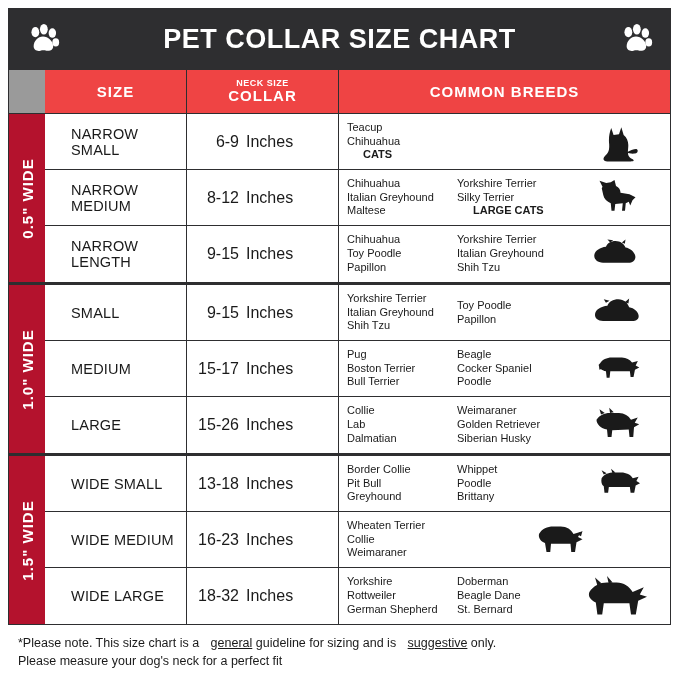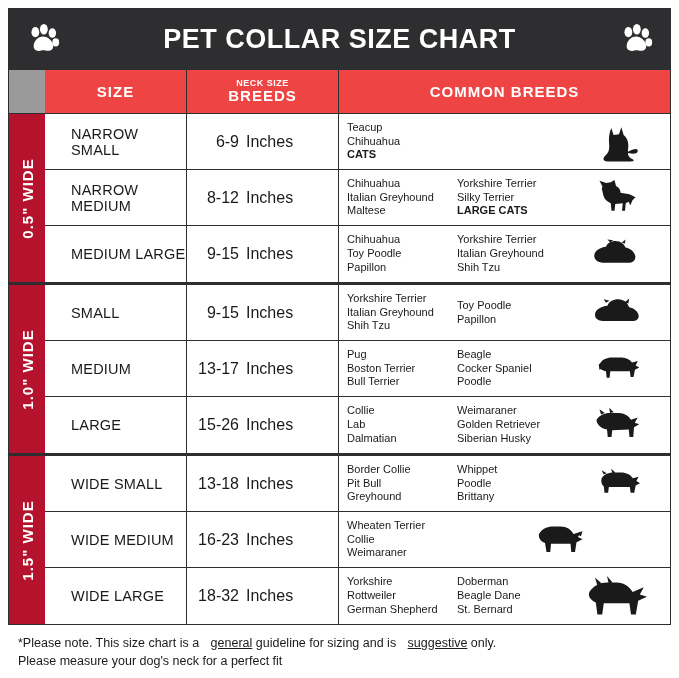--- a/index.html
+++ b/index.html
@@ -137,21 +137,21 @@
     min-width:0;
   }
   .bcol{
     flex:0 0 110px;
     padding-left:8px;
     box-sizing:border-box;
     font-size:11px;
     line-height:1.25;
   }
   .bcol.wide{flex:0 0 118px;}
-  .bcol b{font-weight:bold;}
+  .bcol b{font-weight:bold;margin-left:16px;}
   .silho{
     flex:1 1 auto;
     display:flex;align-items:center;justify-content:center;
     min-width:0;
     height:100%;
   }
   .silho svg{display:block;}
   
   .footer{
     padding:9px 10px 0 10px;
@@ -202,21 +202,21 @@
         <span>1.5" WIDE</span>
       </div>
     </div>
 
     <div class="maincol">
 
       <div class="head-row">
         <div class="h-size">SIZE</div>
         <div class="h-len">
           <span class="small">NECK SIZE</span>
-          <span class="big">BREEDS</span>
+          <span class="big">COLLAR</span>
         </div>
         <div class="h-breeds">COMMON BREEDS</div>
       </div>
 
       <div class="group">
 
         <div class="row">
           <div class="c-size">NARROW SMALL</div>
           <div class="c-len">
             <span class="num">6-9</span>
@@ -257,21 +257,21 @@
             </div>
             <div class="silho">
               <svg viewBox="0 0 80 50" width="60" height="40" aria-hidden="true">
                 <path d="M18 10l-4-8 9 3 6-1 5-3 2 8c4 2 6 5 6 9l12 2 8 4-4 4-3 7-2-5-4 2-1 10h-4l1-10-10 1-1 9h-4l-1-10c-5-2-9-6-10-11l-2-9z" fill="#1a1a1a"></path>
               </svg>
             </div>
           </div>
         </div>
 
         <div class="row">
-          <div class="c-size">MEDIUM LARGE</div>
+          <div class="c-size">NARROW LENGTH</div>
           <div class="c-len">
             <span class="num">9-15</span>
             <span class="unit">Inches</span>
           </div>
           <div class="c-breeds">
             <div class="bcol">
               <div>Chihuahua</div>
               <div>Toy Poodle</div>
               <div>Papillon</div>
             </div>
@@ -314,21 +314,21 @@
                 <path d="M24 12c2-6 8-9 15-9 8 0 13 5 15 11 7 1 12 6 13 11 1 5-3 8-9 8H18c-7 0-12-4-11-10 1-6 8-10 17-11z" fill="#1a1a1a"></path>
                 <path d="M22 8l-3-5 8 2zM48 7l6-5-1 7z" fill="#1a1a1a"></path>
               </svg>
             </div>
           </div>
         </div>
 
         <div class="row">
           <div class="c-size">MEDIUM</div>
           <div class="c-len">
-            <span class="num">13-17</span>
+            <span class="num">15-17</span>
             <span class="unit">Inches</span>
           </div>
           <div class="c-breeds">
             <div class="bcol">
               <div>Pug</div>
               <div>Boston Terrier</div>
               <div>Bull Terrier</div>
             </div>
             <div class="bcol wide">
               <div>Beagle</div>

